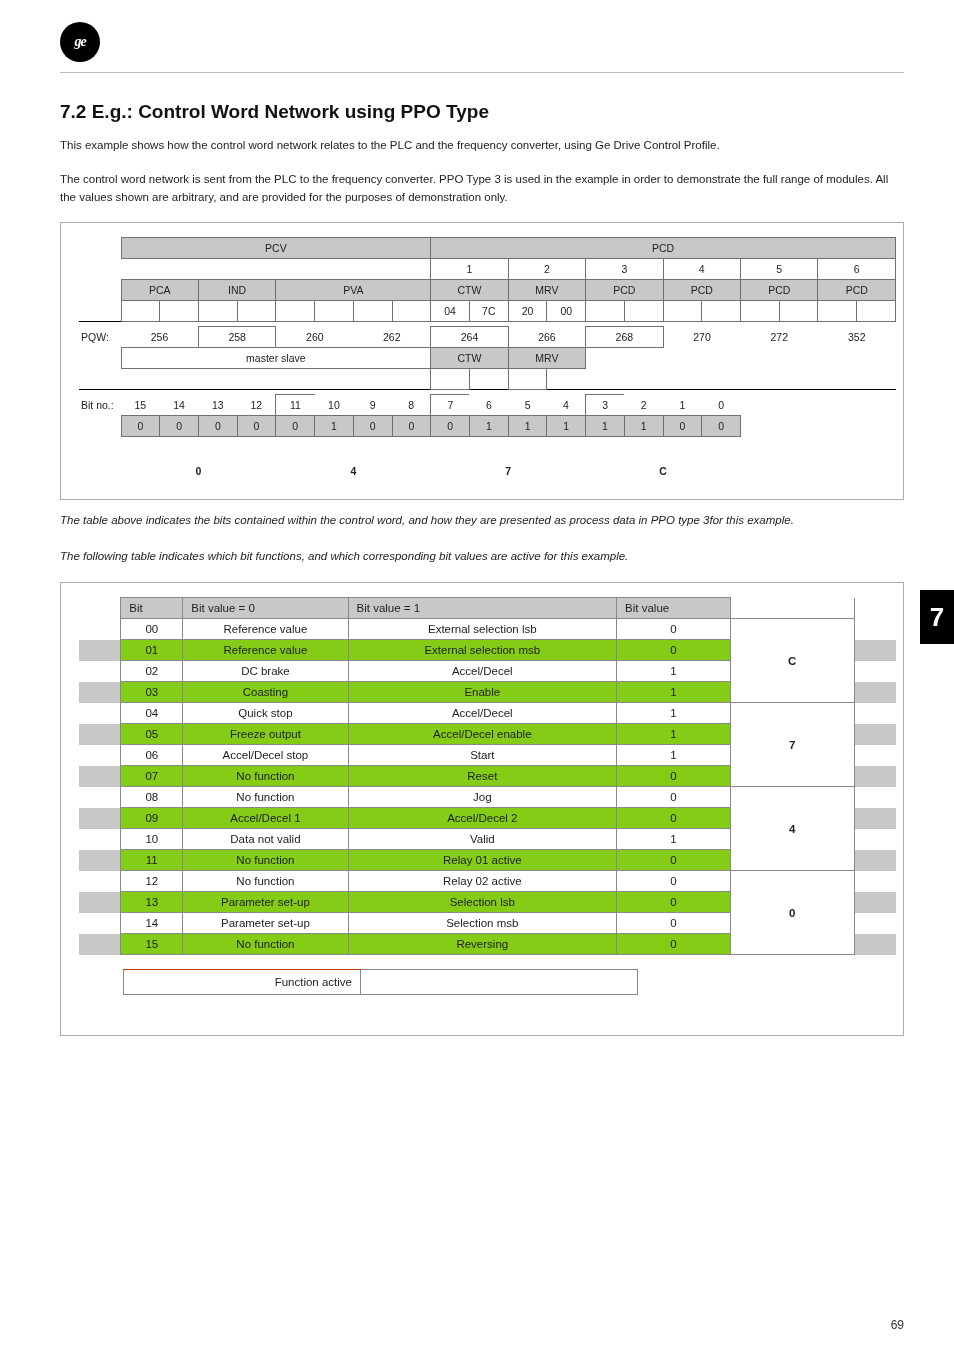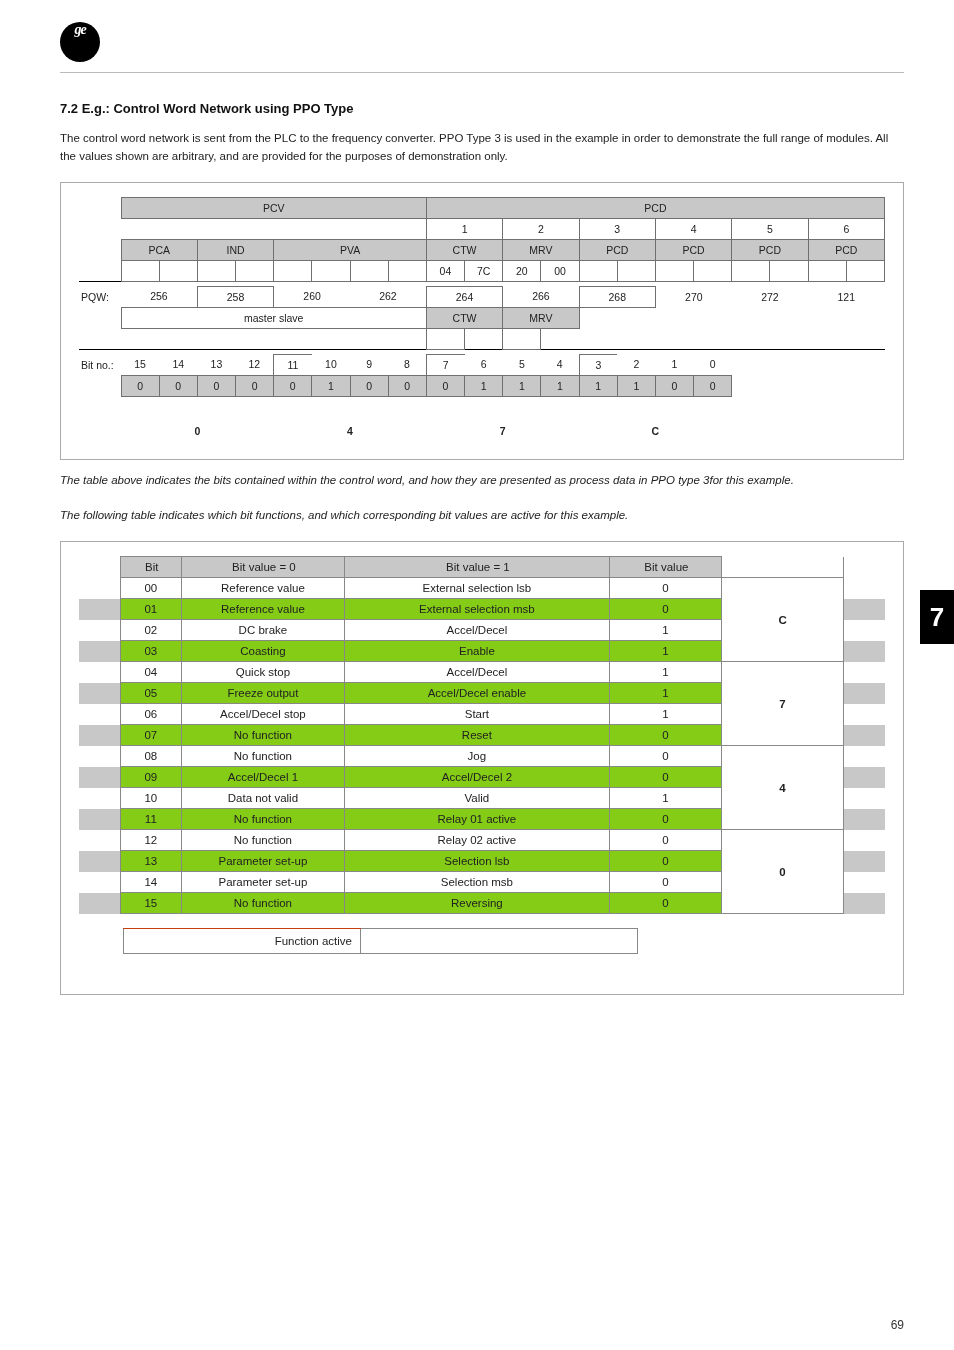--- a/index.html
+++ b/index.html
@@ -24,50 +24,50 @@
     border-bottom: 1px solid #bbb;
     padding-bottom: 10px;
     margin-bottom: 28px;
   }
   .ge-logo {
     width: 40px;
     height: 40px;
     border-radius: 50%;
     background: #000;
     display: flex;
-    align-items: flex-start;
+    align-items: center;
     justify-content: center;
     color: #fff;
     font-style: italic;
     font-family: Georgia, 'Times New Roman', serif;
     font-size: 14px;
     font-weight: bold;
     letter-spacing: -1px;
   }
   .doc-title {
     font-size: 16px;
     color: #888;
     font-style: italic;
     font-family: Arial, sans-serif;
   }
   h2.section-title {
-    font-size: 13px;
+    font-size: 19px;
     font-weight: bold;
     margin: 0 0 14px 0;
     color: #111;
   }
   p.body {
     font-size: 11.5px;
     line-height: 1.55;
     margin: 0 0 16px 0;
     color: #222;
   }
   .box {
     border: 1px solid #aaa;
-    padding: 14px 18px 18px 18px;
+    padding: 14px 7px 18px 18px;
     margin-bottom: 12px;
   }
 
   
   .pcv-table {
     border-collapse: collapse;
     width: 100%;
     font-size: 10.5px;
     table-layout: fixed;
   }
@@ -103,21 +103,21 @@
     font-size: 11.5px;
   }
   .bit-table th, .bit-table td {
     border: 1px solid #888;
     padding: 4px 6px;
     text-align: center;
   }
   .bit-table th {
     background: #c8c8c8;
     font-weight: normal;
-    text-align: center;
+    text-align: left;
     padding-left: 8px;
   }
   .bit-table tr.odd td { background: #84cc16; }
   .bit-table tr.even td { background: #fff; }
   .bit-table td.lead { width: 28px; border-left: none; border-top: none; border-bottom: none; border-right: 1px solid #888; }
   .bit-table td.trail { width: 28px; border-right: none; border-top: none; border-bottom: none; border-left: 1px solid #888; }
   .bit-table td.grp {
     font-weight: bold;
     background: #fff !important;
     vertical-align: middle;
@@ -166,20 +166,21 @@
 <div class="page">
 
   <div class="topbar">
     <div class="ge-logo">
       <span>ge</span>
     </div>
   </div>
 
   <h2 class="section-title">7.2  E.g.: Control Word Network using PPO Type</h2>
 
+  <p class="body">This example shows how the control word network relates to the PLC and the frequency converter, using Ge Drive Control Profile.</p>
   <p class="body">The control word network is sent from the PLC to the frequency converter. PPO Type 3 is used in the example in order to demonstrate the full range of modules. All the values shown are arbitrary, and are provided for the purposes of demonstration only.</p>
 
   <div class="box">
     <table class="pcv-table">
       <colgroup>
         <col style="width:42px">
         <col>
           <col>
           <col>
           <col>
@@ -264,21 +265,21 @@
         <td class="rowlabel">PQW:</td>
         <td colspan="2">256</td>
         <td class="cell-white" colspan="2">258</td>
         <td colspan="2">260</td>
         <td colspan="2">262</td>
         <td class="cell-white" colspan="2">264</td>
         <td colspan="2">266</td>
         <td class="cell-white" colspan="2">268</td>
         <td colspan="2">270</td>
         <td colspan="2">272</td>
-        <td colspan="2">121</td>
+        <td colspan="2">352</td>
       </tr>
 
       <tr>
         <td></td>
         <td class="cell-white" colspan="8">master slave</td>
         <td class="cell" colspan="2">CTW</td>
         <td class="cell" colspan="2">MRV</td>
         <td colspan="8"></td>
       </tr>
 

